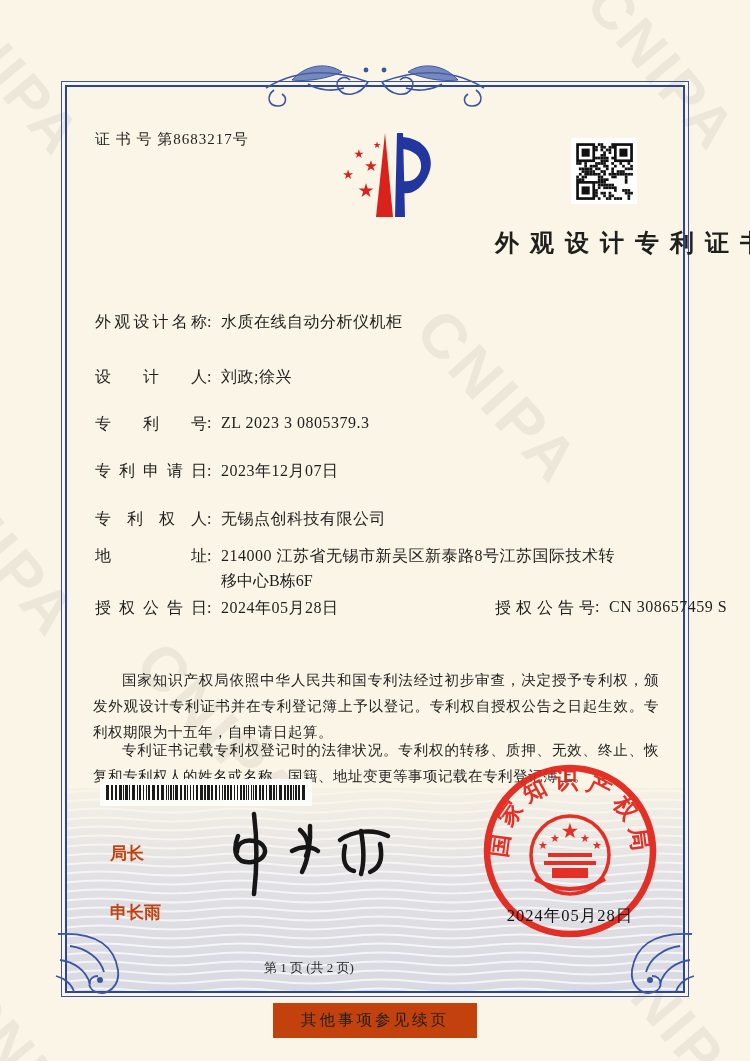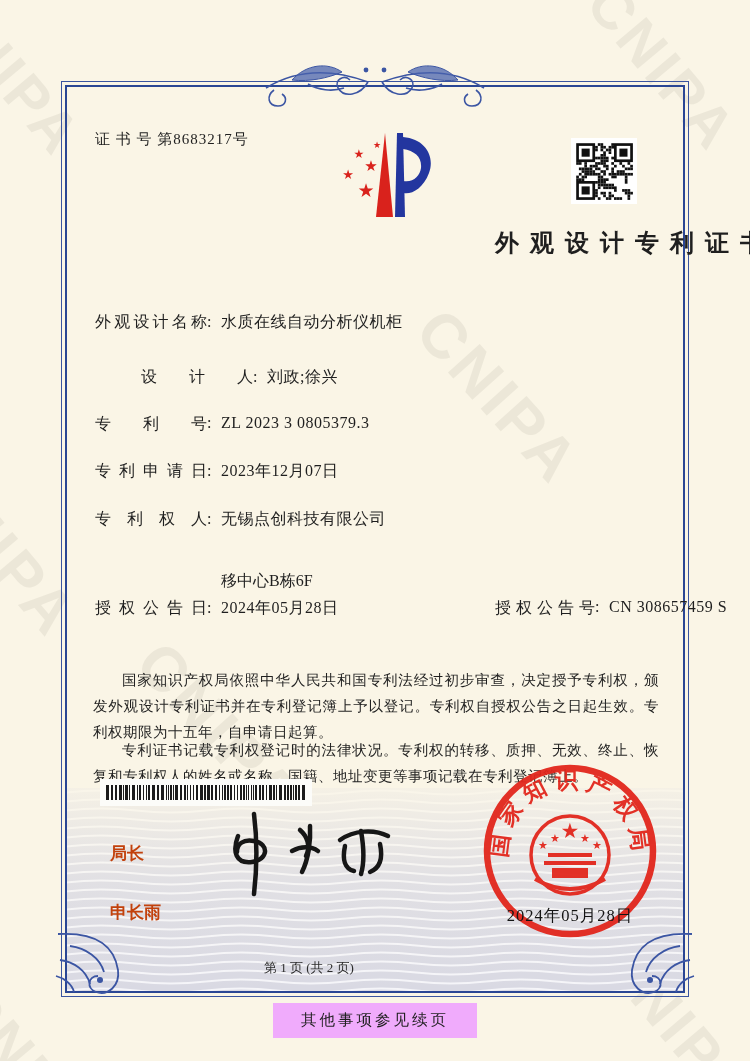--- a/index.html
+++ b/index.html
@@ -59,21 +59,21 @@
   
   .bureau{position:absolute; left:110px; font-family:"Liberation Sans", sans-serif;
     font-size:17px; font-weight:600; color:#c2410c;}
   .sig{position:absolute; left:212px; top:806px;}
   
   .seal{position:absolute; left:480px; top:761px;}
   
   .page-info{position:absolute; left:0; top:959px; width:618px; text-align:center; font-size:13px; color:#2b2b2b;}
   .cont-box{
     position:absolute; left:50%; top:1003px; transform:translateX(-50%);
-    background:#f0abfc; padding:7px 28px; font-size:15.5px; letter-spacing:3px;
+    background:#c2410c; padding:7px 28px; font-size:15.5px; letter-spacing:3px;
     white-space:nowrap;
   }
 </style>
 </head>
 <body>
 
 <div class="page">
 
   <span class="wm" style="left:-30px;top:-25px;font-size:58px;transform:rotate(50deg);">CNIPA</span>
   <span class="wm" style="left:625px;top:-30px;font-size:58px;transform:rotate(50deg);">CNIPA</span>
@@ -301,31 +301,34 @@
         <rect x="45.7" y="59.2" width="2.7" height="2.7" fill="#111"></rect>
         <rect x="48.400000000000006" y="59.2" width="2.7" height="2.7" fill="#111"></rect>
         <rect x="56.50000000000001" y="59.2" width="2.7" height="2.7" fill="#111"></rect>
       </svg></div>
 
   <div class="doc-title">外观设计专利证书</div>
 
   <div class="frow" style="top:312px;">
     <span class="flabel">外观设计名称</span><span class="fcolon">:</span><span class="fvalue">水质在线自动分析仪机柜</span>
   </div>
-  <div class="frow" style="top:367px;margin-left:46px;">
+  <div class="frow" style="top:367px;">
     <span class="flabel">设计人</span><span class="fcolon">:</span><span class="fvalue">刘政;徐兴</span>
   </div>
   <div class="frow" style="top:414px;">
     <span class="flabel">专利号</span><span class="fcolon">:</span><span class="fvalue">ZL 2023 3 0805379.3</span>
   </div>
   <div class="frow" style="top:461px;">
     <span class="flabel">专利申请日</span><span class="fcolon">:</span><span class="fvalue">2023年12月07日</span>
   </div>
   <div class="frow" style="top:509px;">
     <span class="flabel">专利权人</span><span class="fcolon">:</span><span class="fvalue">无锡点创科技有限公司</span>
+  </div>
+  <div class="frow" style="top:546px;">
+    <span class="flabel">地址</span><span class="fcolon">:</span><span class="fvalue">214000 江苏省无锡市新吴区新泰路8号江苏国际技术转</span>
   </div>
   <div class="addr-line2">移中心B栋6F</div>
   <div class="frow" style="top:598px; width:560px;">
     <span class="flabel">授权公告日</span><span class="fcolon">:</span><span class="fvalue">2024年05月28日</span>
     <span class="grant-right">
       <span class="flabel2">授权公告号</span><span class="fcolon">:</span><span class="fvalue">CN 308657459 S</span>
     </span>
   </div>
 
   <div class="para" style="top:622px;">国家知识产权局依照中华人民共和国专利法经过初步审查，决定授予专利权，颁发外观设计专利证书并在专利登记簿上予以登记。专利权自授权公告之日起生效。专利权期限为十五年，自申请日起算。</div>

